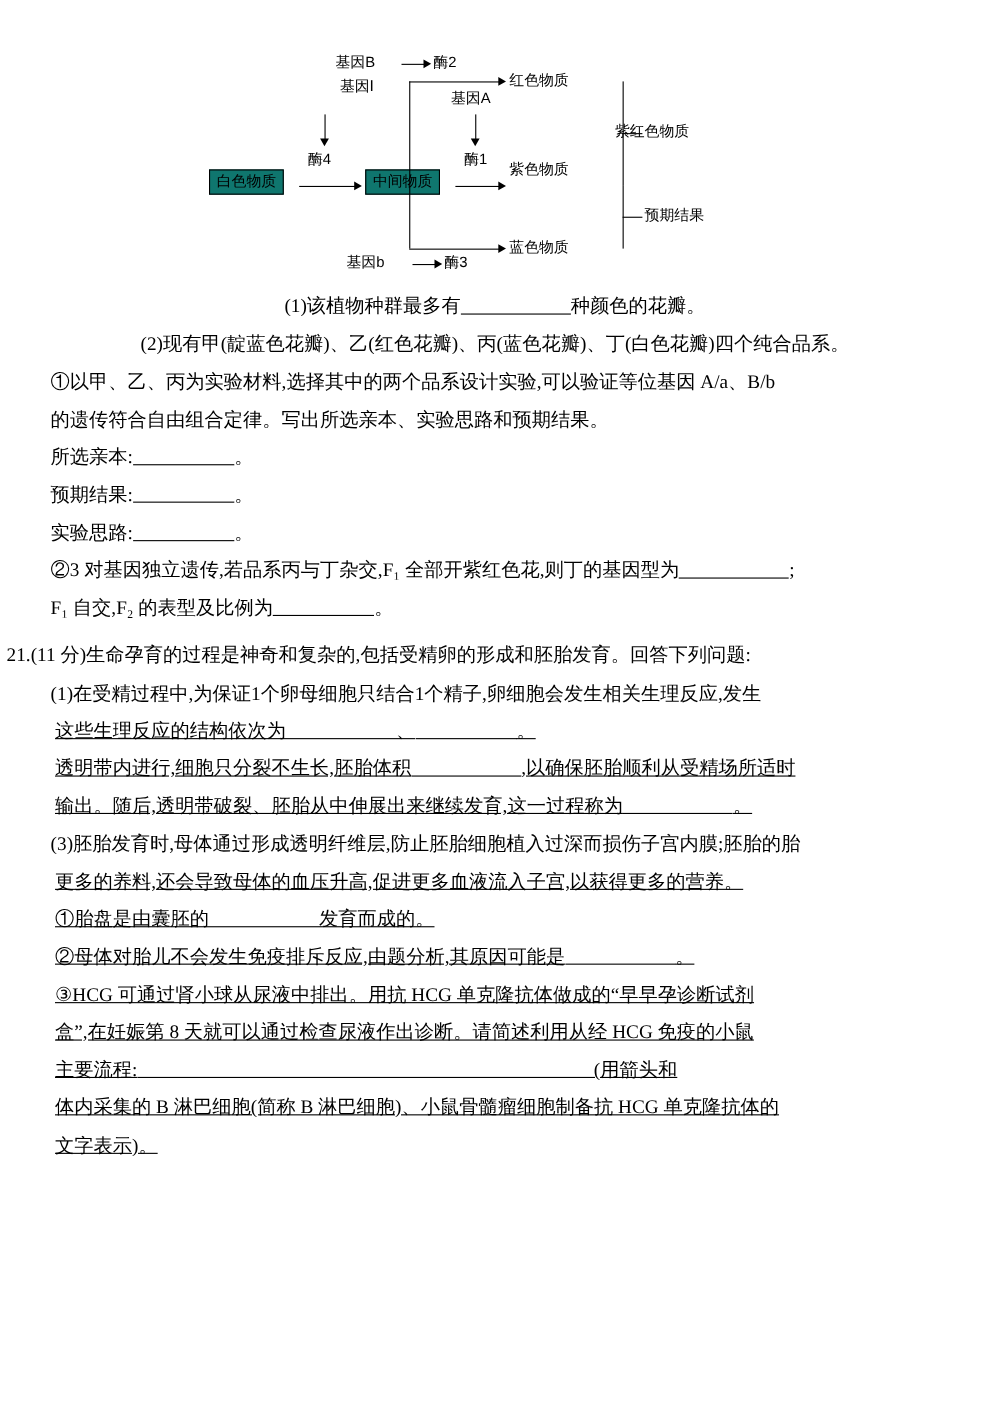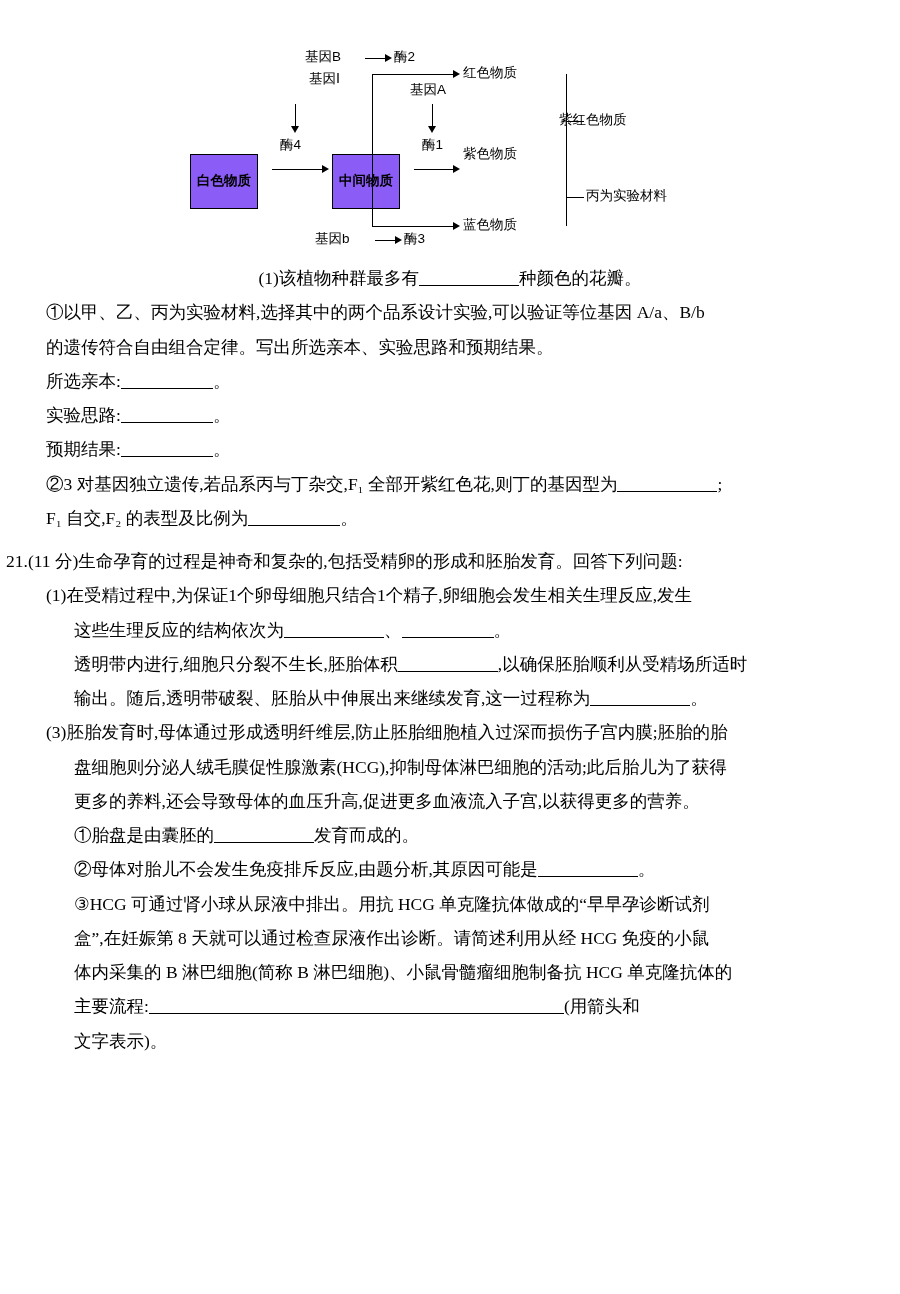--- a/index.html
+++ b/index.html
@@ -27,25 +27,24 @@
     position: relative;
     width: 900px;
     height: 220px;
     margin-top: 42px;
     font-family: "Liberation Sans", "DejaVu Sans", sans-serif;
     font-size: 13.5px;
   }
   .dg-box {
     position: absolute;
     border: 1px solid #000;
-    padding: 19px 6px;
-    background: #8b5cf6;
+    padding: 3px 6px;
+    background: #0f766e;
     white-space: nowrap;
     line-height: 1.1;
-    font-weight: bold;
   }
   .dg-label {
     position: absolute;
     white-space: nowrap;
     line-height: 1.1;
   }
   .hline {
     position: absolute;
     height: 0;
     border-top: 1.2px solid #000;
@@ -76,21 +75,21 @@
     padding: 0 18px 0 18px;
     font-size: 17.5px;
     line-height: 1.9;
   }
   .q-line {
     margin: 0 0 1px 0;
     white-space: nowrap;
   }
   .ind0 { margin-left: 0px; text-align: center; }
   .ind1 { margin-left: 28px; }
-  .ind2 { margin-left: 56px; }
+  .ind2 { margin-left: 32px; text-decoration: underline; }
   .blank-m { display:inline-block; border-bottom: 1px solid #000; width: 92px; vertical-align: -2px;}
   .blank-l { display:inline-block; border-bottom: 1px solid #000; width: 100px; vertical-align: -2px;}
   .blank-xl { display:inline-block; border-bottom: 1px solid #000; width: 415px; vertical-align: -2px;}
 
   .big-q {
     margin-top: 10px;
     margin-left: -12px;
   }
 </style>
 </head>
@@ -141,42 +140,43 @@
     <div class="arrow-r" style="left:395px; top:193.5px;"></div>
     <div class="dg-label" style="left:404px; top:190px;">酶3</div>
 
     <div class="vline" style="left:566px; top:32px; height:95px;"></div>
     <div class="hline" style="left:566px; top:32px; width:0px;"></div>
     <div class="hline" style="left:566px; top:79px; width:18px;"></div>
     <div class="dg-label" style="left:559px; top:71px;">紫红色物质</div>
 
     <div class="vline" style="left:566px; top:127px; height:57px;"></div>
     <div class="hline" style="left:566px; top:155px; width:18px;"></div>
-    <div class="dg-label" style="left:586px; top:147px;">丙为实验材料</div>
+    <div class="dg-label" style="left:586px; top:147px;">预期结果</div>
   </div>
 
   <div class="body-text">
 
     <p class="q-line ind0">
       <span>(1)该植物种群最多有</span><span class="blank-l"></span><span>种颜色的花瓣。</span>
     </p>
 
+    <p class="q-line ind0">(2)现有甲(靛蓝色花瓣)、乙(红色花瓣)、丙(蓝色花瓣)、丁(白色花瓣)四个纯合品系。</p>
 
     <p class="q-line ind1">①以甲、乙、丙为实验材料,选择其中的两个品系设计实验,可以验证等位基因 A/a、B/b</p>
     <p class="q-line ind1">的遗传符合自由组合定律。写出所选亲本、实验思路和预期结果。</p>
 
     <p class="q-line ind1">
       <span>所选亲本:</span><span class="blank-m"></span><span>。</span>
     </p>
     <p class="q-line ind1">
+      <span>预期结果:</span><span class="blank-m"></span><span>。</span>
+    </p>
+    <p class="q-line ind1">
       <span>实验思路:</span><span class="blank-m"></span><span>。</span>
     </p>
-    <p class="q-line ind1">
-      <span>预期结果:</span><span class="blank-m"></span><span>。</span>
-    </p>
 
     <p class="q-line ind1">
       <span>②3 对基因独立遗传,若品系丙与丁杂交,F₁ 全部开紫红色花,则丁的基因型为</span><span class="blank-l"></span><span>;</span>
     </p>
     <p class="q-line ind1">
       <span>F₁ 自交,F₂ 的表型及比例为</span><span class="blank-m"></span><span>。</span>
     </p>
 
     <p class="q-line big-q">21.(11 分)生命孕育的过程是神奇和复杂的,包括受精卵的形成和胚胎发育。回答下列问题:</p>
 
@@ -186,31 +186,30 @@
     </p>
 
     <p class="q-line ind2">
       <span>透明带内进行,细胞只分裂不生长,胚胎体积</span><span class="blank-l"></span><span>,以确保胚胎顺利从受精场所适时</span>
     </p>
     <p class="q-line ind2">
       <span>输出。随后,透明带破裂、胚胎从中伸展出来继续发育,这一过程称为</span><span class="blank-l"></span><span>。</span>
     </p>
 
     <p class="q-line ind1">(3)胚胎发育时,母体通过形成透明纤维层,防止胚胎细胞植入过深而损伤子宫内膜;胚胎的胎</p>
-    <p class="q-line ind2">盘细胞则分泌人绒毛膜促性腺激素(HCG),抑制母体淋巴细胞的活动;此后胎儿为了获得</p>
     <p class="q-line ind2">更多的养料,还会导致母体的血压升高,促进更多血液流入子宫,以获得更多的营养。</p>
 
     <p class="q-line ind2">
       <span>①胎盘是由囊胚的</span><span class="blank-l"></span><span>发育而成的。</span>
     </p>
     <p class="q-line ind2">
       <span>②母体对胎儿不会发生免疫排斥反应,由题分析,其原因可能是</span><span class="blank-l"></span><span>。</span>
     </p>
 
     <p class="q-line ind2">③HCG 可通过肾小球从尿液中排出。用抗 HCG 单克隆抗体做成的“早早孕诊断试剂</p>
     <p class="q-line ind2">盒”,在妊娠第 8 天就可以通过检查尿液作出诊断。请简述利用从经 HCG 免疫的小鼠</p>
+    <p class="q-line ind2">
+      <span>主要流程:</span><span class="blank-xl"></span><span>(用箭头和</span>
+    </p>
     <p class="q-line ind2">体内采集的 B 淋巴细胞(简称 B 淋巴细胞)、小鼠骨髓瘤细胞制备抗 HCG 单克隆抗体的</p>
-    <p class="q-line ind2">
-      <span>主要流程:</span><span class="blank-xl"></span><span>(用箭头和</span>
-    </p>
     <p class="q-line ind2">文字表示)。</p>
   </div>
 </div>
 
 </body></html>

